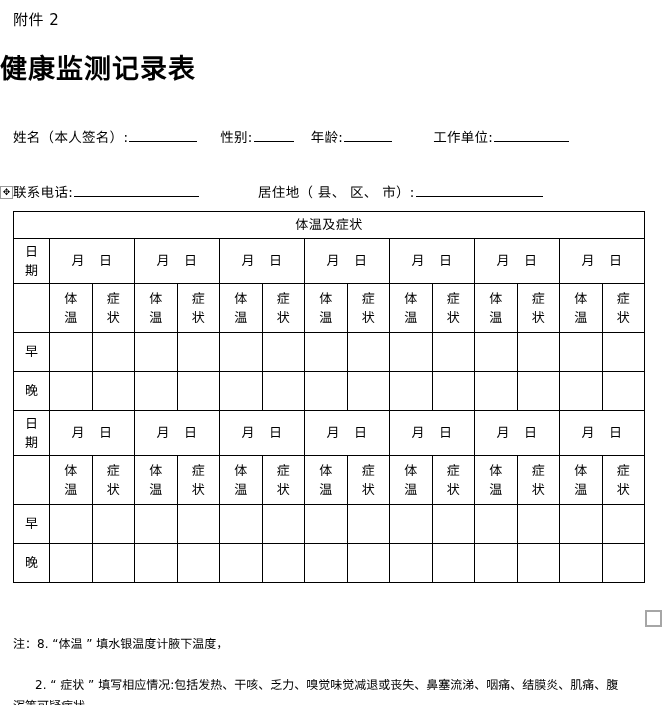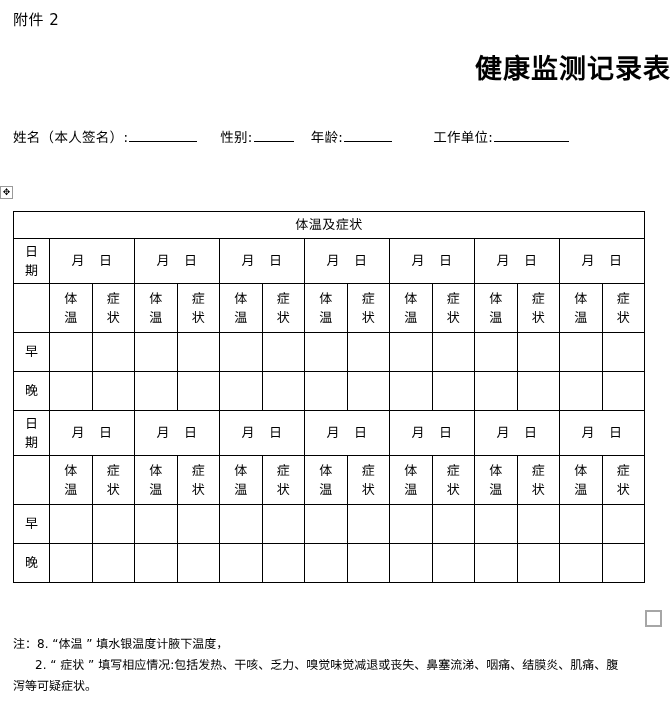--- a/index.html
+++ b/index.html
@@ -34,21 +34,21 @@
     letter-spacing: 0.5px;
     white-space: nowrap;
   }
 
   
   .doc-title {
     position: absolute;
     left: 0;
     right: 0;
     top: 52px;
-    text-align: right;
+    text-align: left;
     font-size: 27px;
     font-weight: bold;
     line-height: 34px;
     letter-spacing: 1px;
   }
 
   
   .info-row {
     position: absolute;
     left: 13px;
@@ -194,37 +194,40 @@
   
   .notes {
     position: absolute;
     left: 13px;
     right: 10px;
     top: 634px;
     font-size: 12px;
     line-height: 21px;
   }
   .note-line { white-space: nowrap; }
-  .note-line-2 { white-space: nowrap; }
+  .note-line-2 { white-space: nowrap; margin-top: 20px; }
   .note-line-3 { white-space: nowrap; }
   .note-indent { display: inline-block; width: 22px; }
 </style>
 </head>
 <body>
 
 <div class="page">
 
   <div class="attachment-label">附件 2</div>
 
   <div class="doc-title">健康监测记录表</div>
 
   <div class="info-row info-row-1">
     <span class="field"><span class="field-label">姓名（本人签名）:</span><span class="blank blank-name"></span></span><span class="gap-md"></span><span class="field"><span class="field-label">性别:</span><span class="blank blank-sex"></span></span><span class="gap-sm"></span><span class="field"><span class="field-label">年龄:</span><span class="blank blank-age"></span></span><span class="gap-lg"></span><span class="field"><span class="field-label">工作单位:</span><span class="blank blank-work"></span></span>
   </div>
 
+  <div class="info-row info-row-2">
+    <span class="field"><span class="field-label">联系电话:</span><span class="blank blank-phone"></span></span><span class="gap-xl"></span><span class="field"><span class="field-label">居住地（ 县、 区、 市）:</span><span class="blank blank-addr"></span></span>
+  </div>
 
   <div class="table-move-handle">✥</div>
 
   <table class="record-table">
     <colgroup>
       <col class="col-date">
       <col class="col-data">
         <col class="col-data">
       <col class="col-data">
         <col class="col-data">

